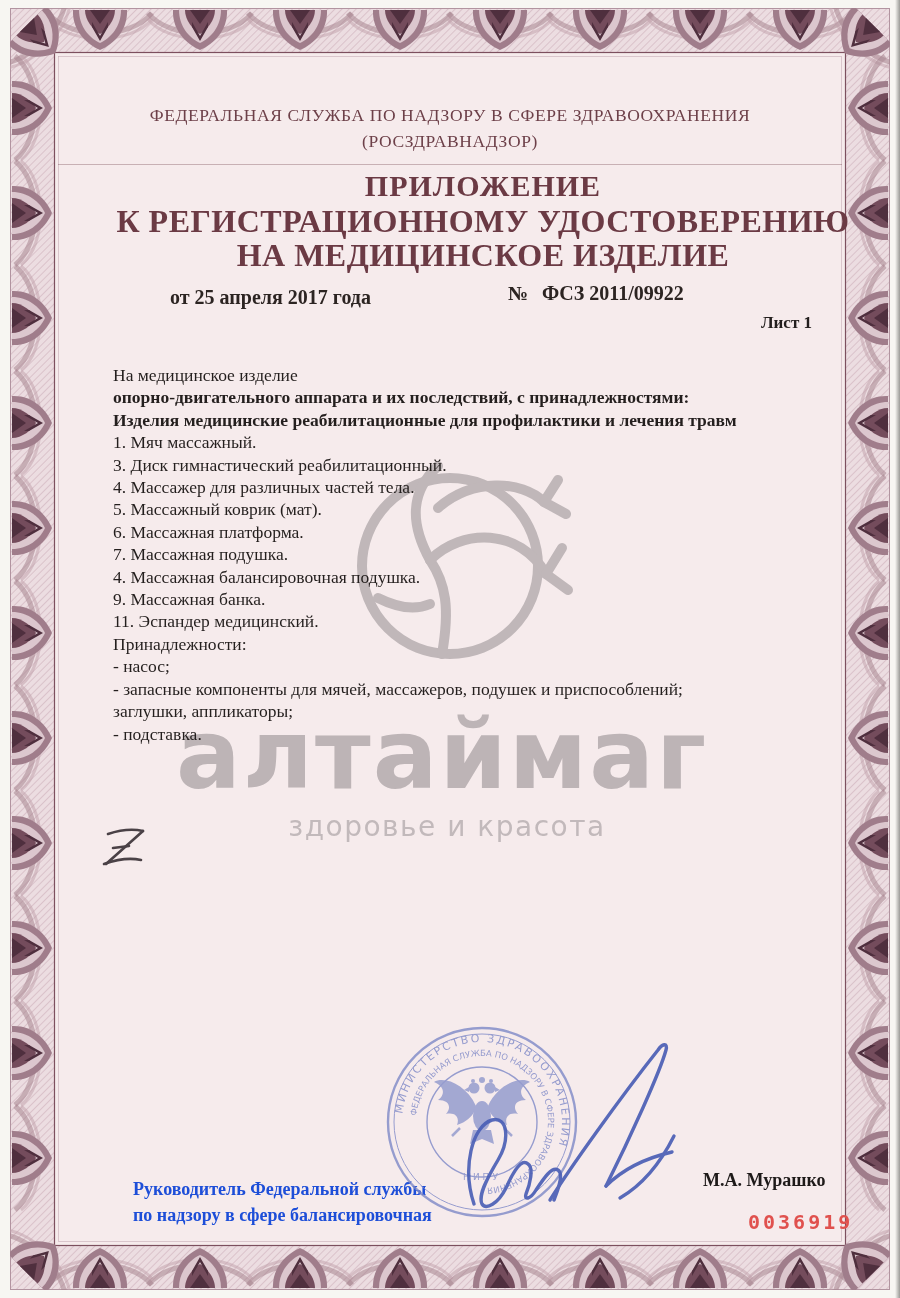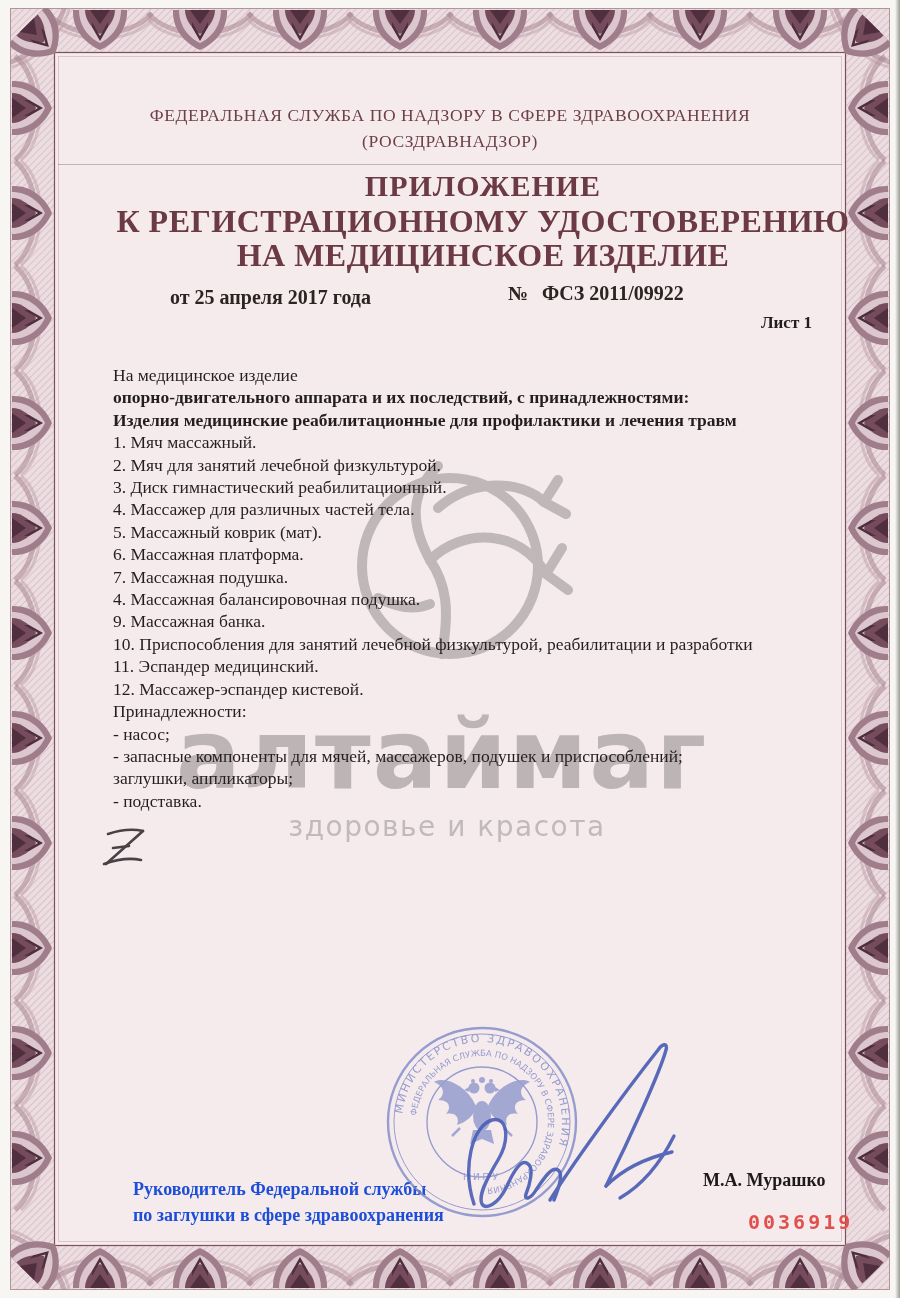--- a/index.html
+++ b/index.html
@@ -160,57 +160,54 @@
     <div class="body-lines">
 
         <div class="body-line">На медицинское изделие</div>
 
         <div class="body-line bold">опорно-двигательного аппарата и их последствий, с принадлежностями:</div>
 
         <div class="body-line bold">Изделия медицинские реабилитационные для профилактики и лечения травм</div>
 
         <div class="body-line">1. Мяч массажный.</div>
 
-        <div class="body-line">2. Мяч для занятий лечебной физкультурой.</div>
 
         <div class="body-line">3. Диск гимнастический реабилитационный.</div>
 
         <div class="body-line">4. Массажер для различных частей тела.</div>
 
         <div class="body-line">5. Массажный коврик (мат).</div>
 
         <div class="body-line">6. Массажная платформа.</div>
 
         <div class="body-line">7. Массажная подушка.</div>
 
         <div class="body-line">4. Массажная балансировочная подушка.</div>
 
         <div class="body-line">9. Массажная банка.</div>
 
-        <div class="body-line">10. Приспособления для занятий лечебной физкультурой, реабилитации и разработки</div>
 
 
         <div class="body-line">11. Эспандер медицинский.</div>
 
-        <div class="body-line">12. Массажер-эспандер кистевой.</div>
 
         <div class="body-line">Принадлежности:</div>
 
         <div class="body-line">- насос;</div>
 
         <div class="body-line">- запасные компоненты для мячей, массажеров, подушек и приспособлений;</div>
 
         <div class="body-line">заглушки, аппликаторы;</div>
 
         <div class="body-line">- подставка.</div>
       </div>
 
     <div class="footer-pos">
       <div>Руководитель Федеральной службы</div>
-      <div>по заглушки в сфере здравоохранения</div>
+      <div>по надзору в сфере балансировочная</div>
     </div>
 
     <div class="signer">М.А. Мурашко</div>
 
     <div class="serial">0036919</div>
   </div>
 
   <svg class="ink-svg" width="880" height="1282" viewBox="0 0 880 1282">
     <defs>
       <path id="ringO" d="M 472 1114 m -80 0 a 80 80 0 1 1 160 0 a 80 80 0 1 1 -160 0"></path>

